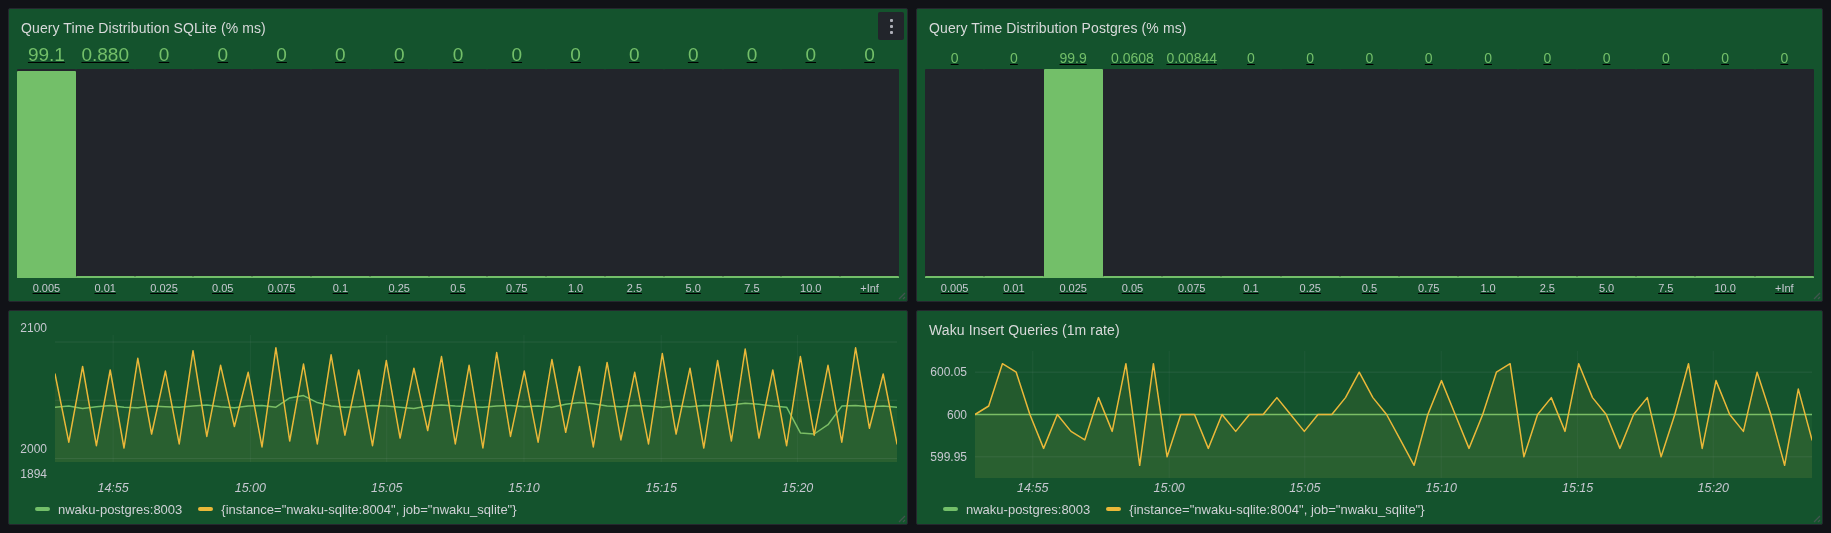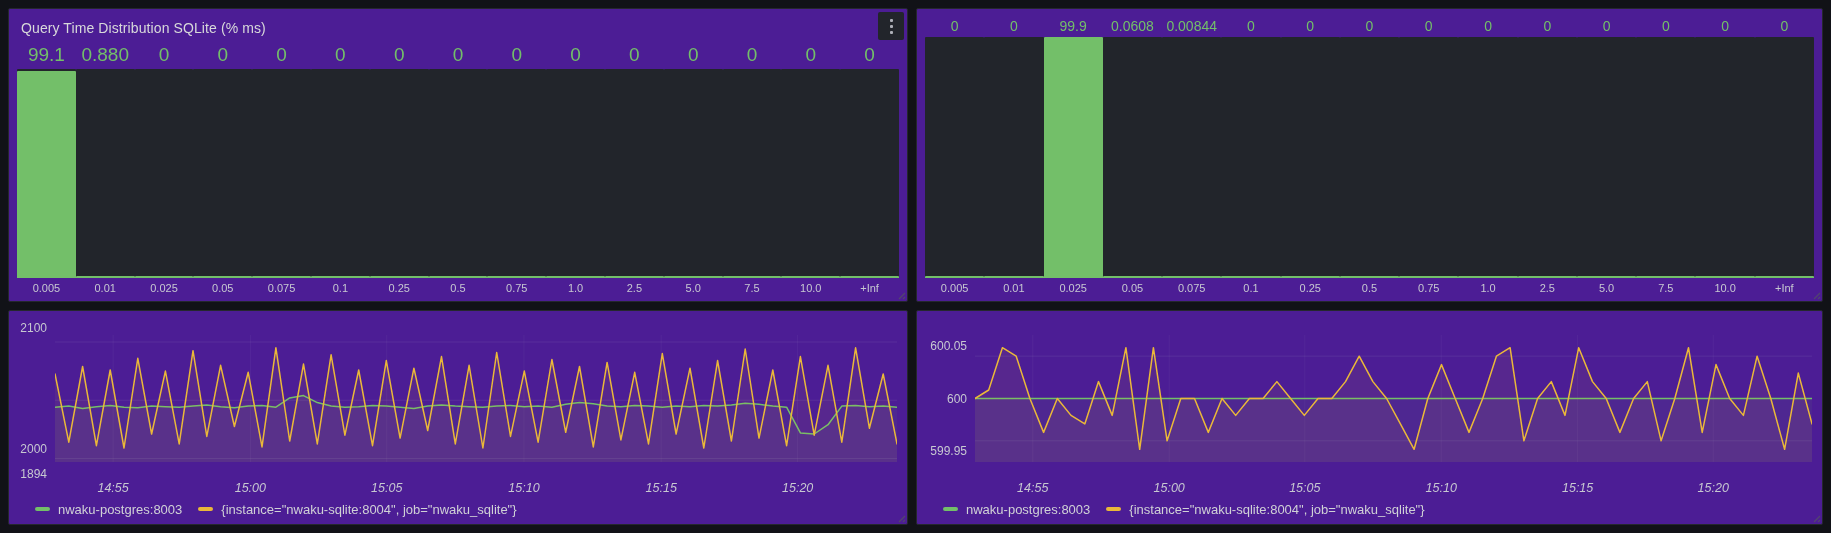--- a/index.html
+++ b/index.html
@@ -11,21 +11,21 @@
     overflow:hidden;
   }
   .page {
     display:grid;
     grid-template-columns:900px 907px;
     grid-template-rows:294px 215px;
     gap:8px; padding:8px;
     width:1831px; height:533px;
   }
   .panel {
-    background:#4c1d95;
+    background:#14532d;
     border:1px solid #25272e;
     border-radius:2px;
     position:relative;
     display:flex; flex-direction:column;
     overflow:hidden;
   }
   .panel-header {
     flex:none; height:32px;
     display:flex; align-items:center;
     padding:6px 6px 0 12px;
@@ -45,20 +45,21 @@
   }
   .kebab i { width:3px; height:3px; border-radius:1px; background:#aeb0b8; }
   .resize-handle {
     position:absolute; right:1px; bottom:1px;
     width:10px; height:10px; cursor:nwse-resize; opacity:.7;
   }
   
   .hist-body {
     flex:1; display:flex; 
     padding:2px 8px 4px;
+    text-decoration:underline;
   }
   .bar-col { flex:1; display:flex; flex-direction:column; min-width:0; }
   .bar-value {
     flex:none; height:26px;
     display:flex; align-items:flex-end; justify-content:center;
     color:#73bf69; padding-bottom:3px; white-space:nowrap;
   }
   .hist-left .bar-value { font-size:19px; }
   .hist-right .bar-value { font-size:14px; }
   .bar-track { flex:1; background:#22252b; position:relative; border-radius:1px; }
@@ -217,20 +218,23 @@
           </div>
           <div class="bar-xlabel">+Inf</div>
         </div>
       </div>
     <svg class="resize-handle" width="10" height="10">
         <path d="M9 3 L3 9 M9 7 L7 9" stroke="#55585e" stroke-width="1.3" fill="none"></path>
       </svg>
   </section>
 
   <section class="panel hist-right">
+    <header class="panel-header">
+      <h2 class="panel-title">Query Time Distribution Postgres (% ms)</h2>
+    </header>
     <div class="hist-body" id="hist1">
         <div class="bar-col">
           <div class="bar-value">0</div>
           <div class="bar-track">
             <div class="bar-fill" style="background: rgb(115, 191, 105); height: 0%;"></div>
           </div>
           <div class="bar-xlabel">0.005</div>
         </div>
         <div class="bar-col">
           <div class="bar-value">0</div>
@@ -378,20 +382,23 @@
           <span class="legend-swatch" style="background: rgb(234, 184, 57);"></span>
           <span class="legend-label">{instance="nwaku-sqlite:8004", job="nwaku_sqlite"}</span>
         </div>
       </div>
     <svg class="resize-handle" width="10" height="10">
         <path d="M9 3 L3 9 M9 7 L7 9" stroke="#55585e" stroke-width="1.3" fill="none"></path>
       </svg>
   </section>
 
   <section class="panel ts-right">
+    <header class="panel-header">
+      <h2 class="panel-title">Waku Insert Queries (1m rate)</h2>
+    </header>
     <div class="ts-body">
       <div class="y-axis" id="yaxis3">
           <div class="y-tick" style="top: 16.6667%;">600.05</div>
           <div class="y-tick" style="top: 50%;">600</div>
           <div class="y-tick" style="top: 83.3333%; margin-left: 47px;">599.95</div>
         </div>
       <div class="plot">
           <svg id="plot3" viewBox="0 0 837 127">
             <line x1="0" x2="837" y1="21.166666666730837" y2="21.166666666730837" stroke="rgba(204,204,220,0.10)" stroke-width="1"></line>
             <line x1="0" x2="837" y1="63.5" y2="63.5" stroke="rgba(204,204,220,0.10)" stroke-width="1"></line>

